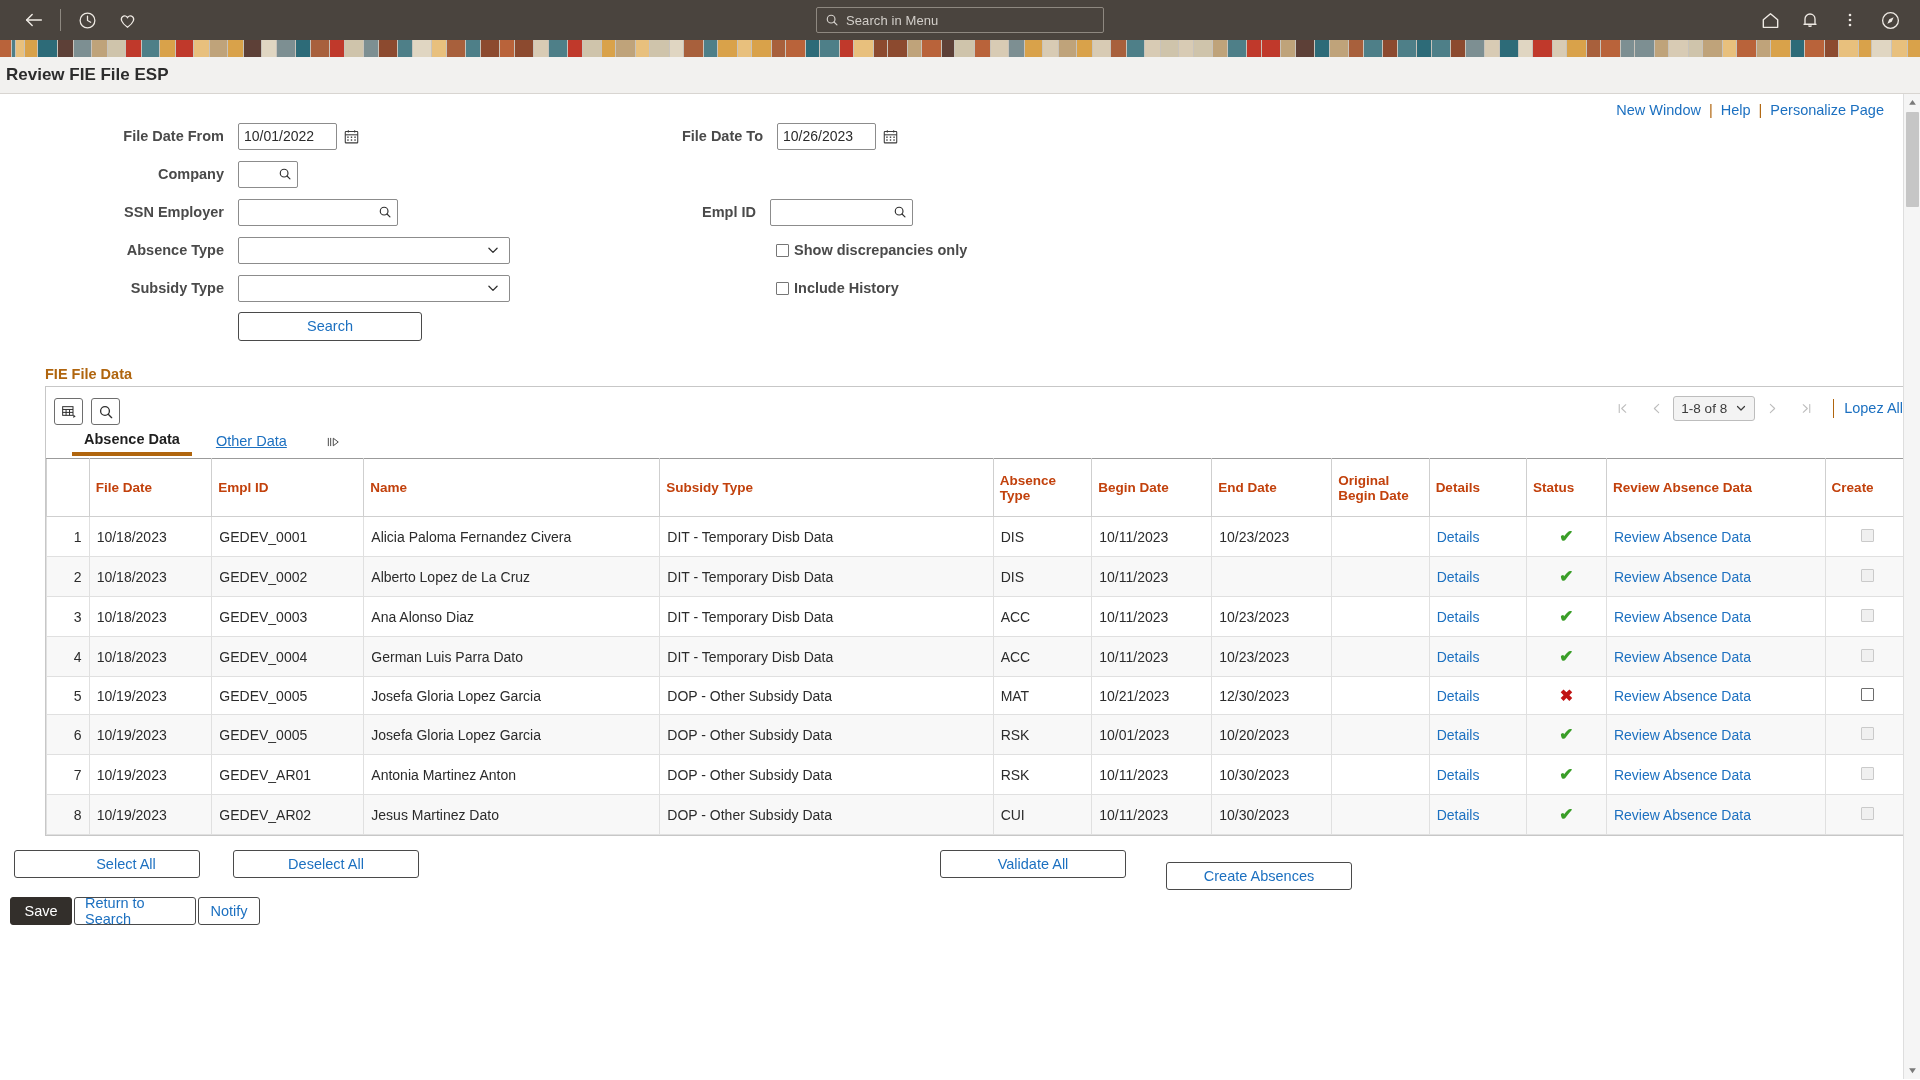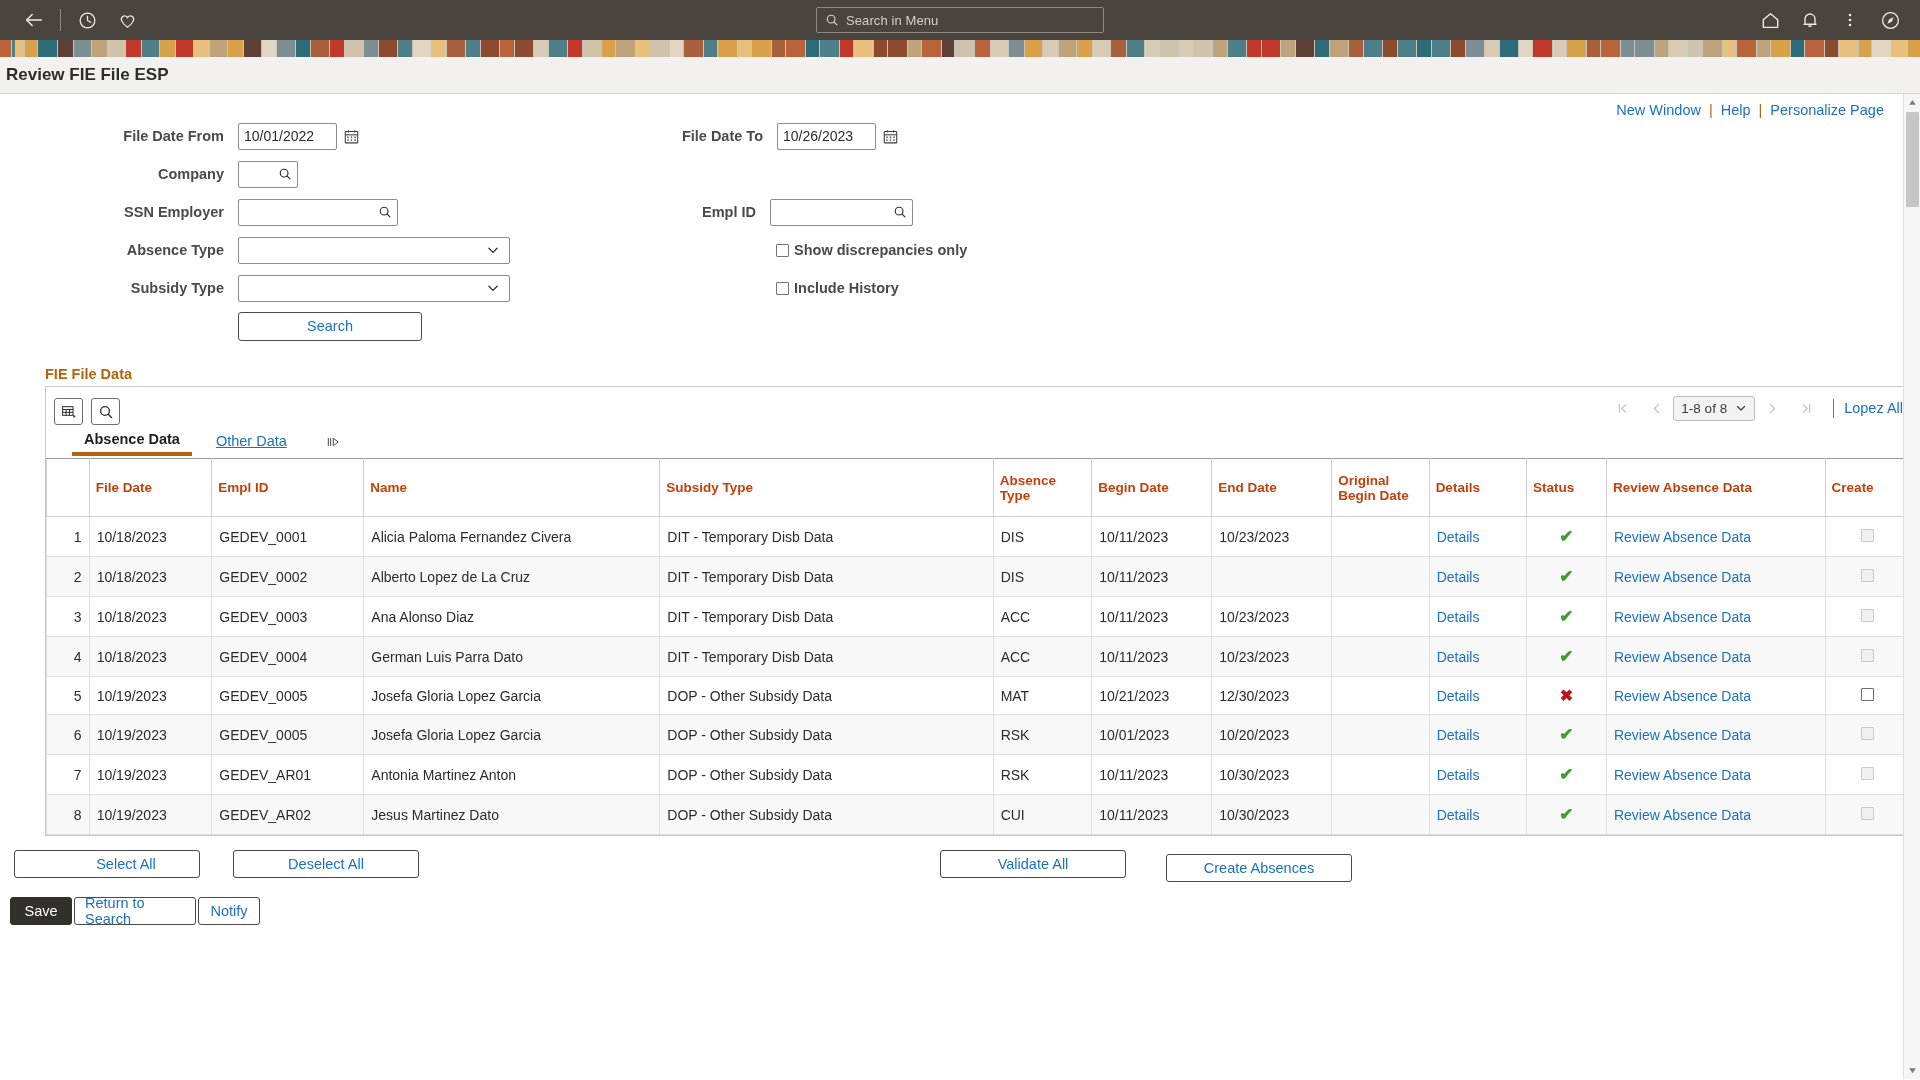--- a/index.html
+++ b/index.html
@@ -876,21 +876,21 @@
             </tr>
           </tbody>
       </table>
     </div>
   </div>
 
   <div style="position:relative;margin:14px 8px 0 8px;height:32px;">
     <div class="btn wide-btn" style="position:absolute;left:6px;top:0;padding-left:48px;">Select All</div>
     <div class="btn wide-btn" style="position:absolute;left:225px;top:0;">Deselect All</div>
     <div class="btn wide-btn" style="position:absolute;left:932px;top:0;">Validate All</div>
-    <div class="btn wide-btn" style="position:absolute;left:1158px;top:4px;">Create Absences</div>
+    <div class="btn wide-btn" style="position:absolute;left:1158px;top:12px;">Create Absences</div>
   </div>
 
   <div style="display:flex;gap:2px;margin:15px 0 0 10px;">
     <div class="btn dark" style="width:62px;">Save</div>
     <div class="btn" style="width:122px;">Return to Search</div>
     <div class="btn" style="width:62px;">Notify</div>
   </div>
 
   <div class="vscroll">
     <div class="arrow-up">

